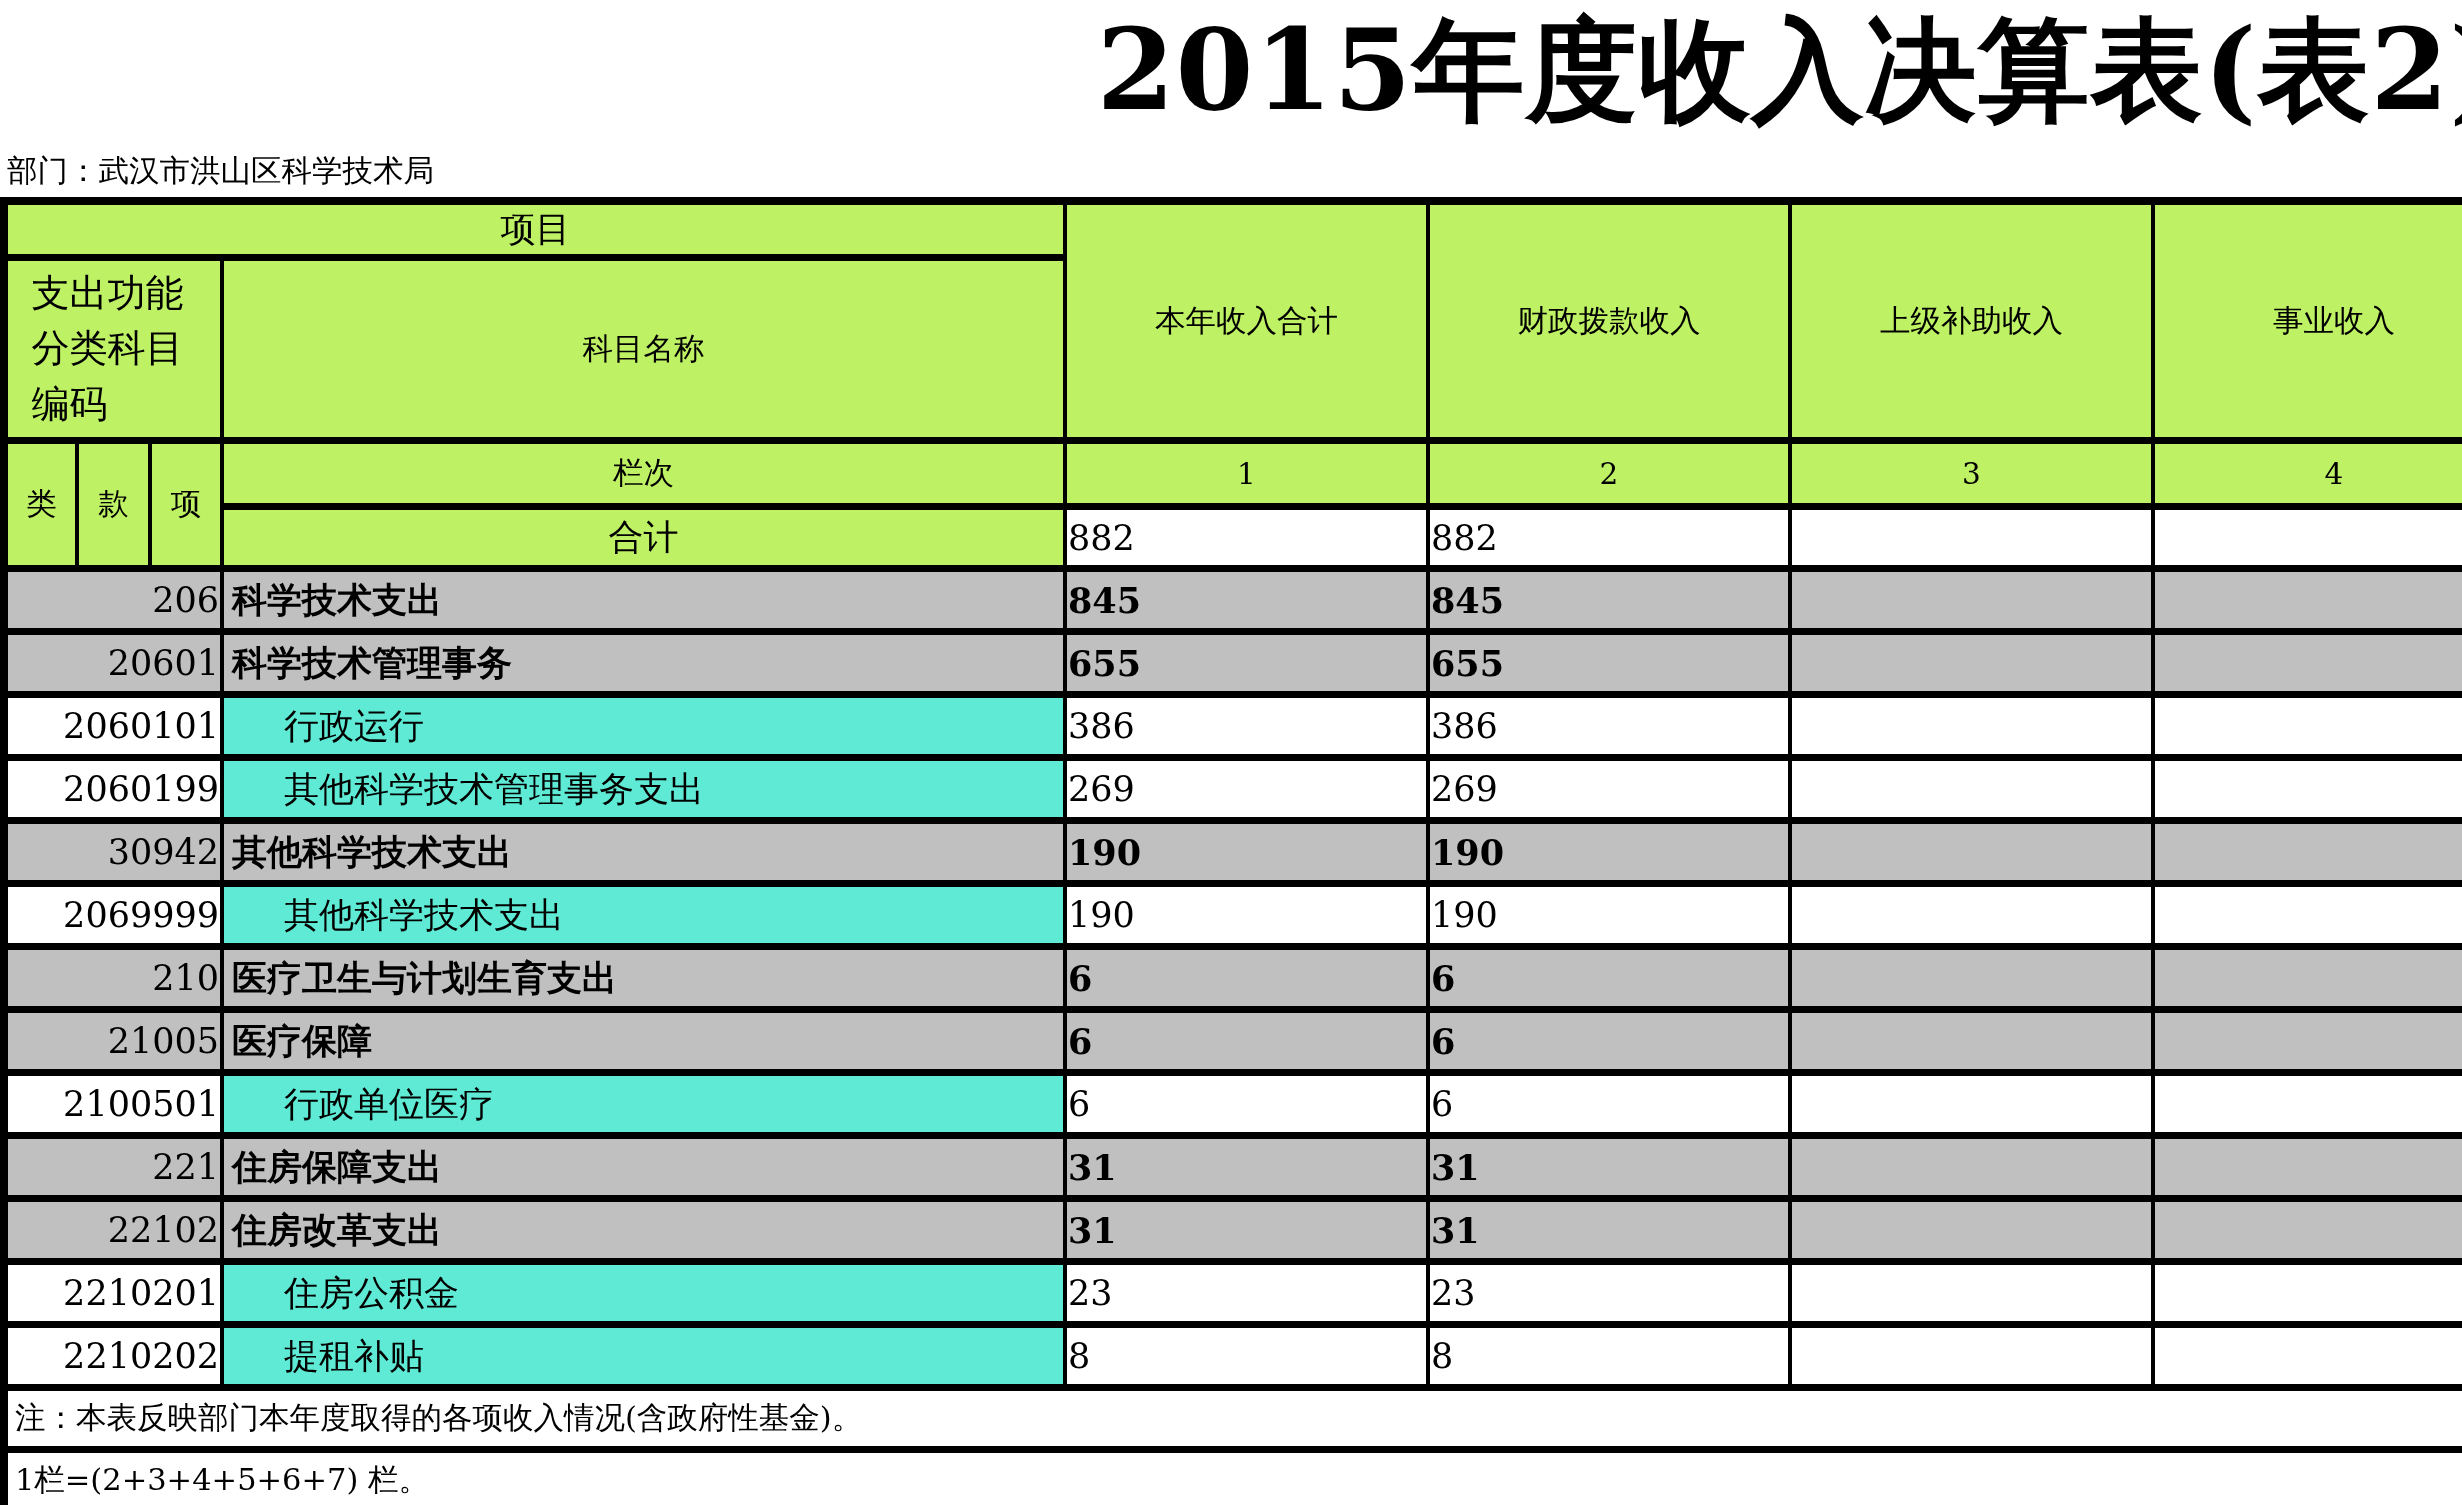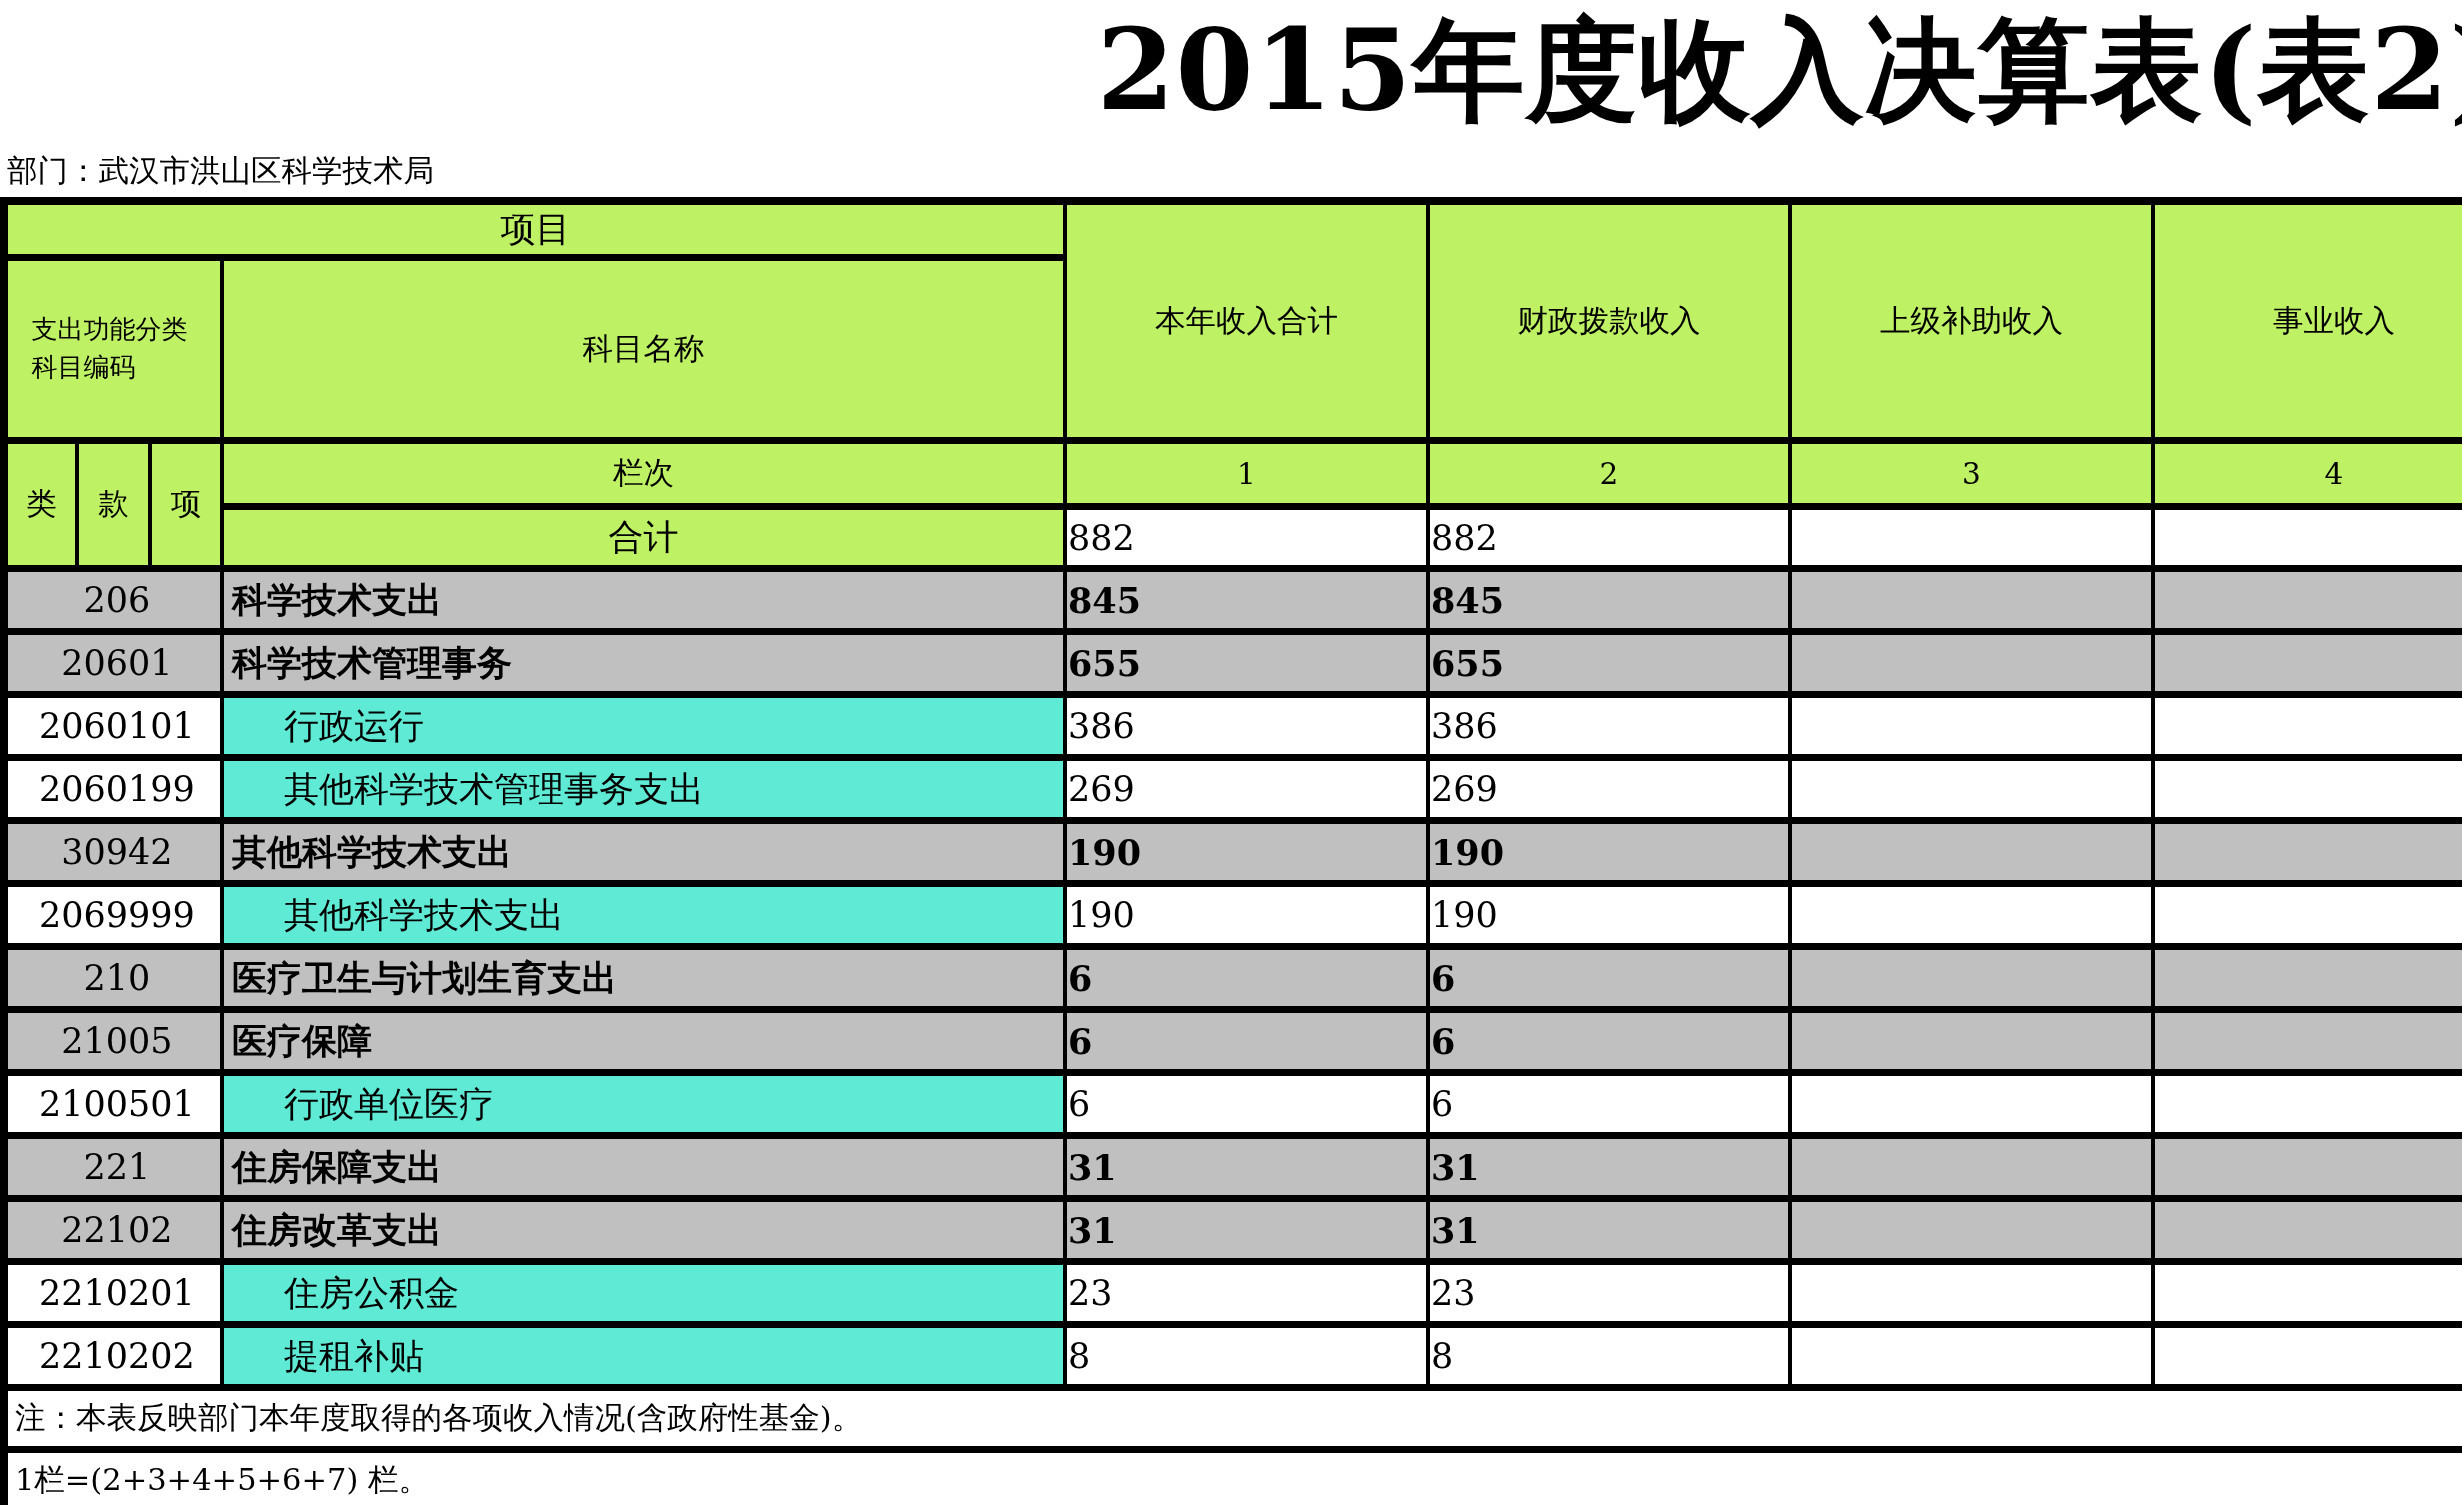--- a/index.html
+++ b/index.html
@@ -12,36 +12,36 @@
            padding:0 6.9px 4.9px 6.9px;box-sizing:border-box;font-size:30.5px;}
 
   table.sheet{border-collapse:collapse;table-layout:fixed;width:3600px;
               border:8.9px solid #000;}
   td{border:solid #000;border-width:7.9px 4.4px;vertical-align:middle;
      font-size:35px;overflow:hidden;white-space:nowrap;box-sizing:border-box;}
   .center{text-align:center;}
   .gray{background:#bef264;}
   .colhead{font-size:30.5px;}
   .numhead{font-size:29.5px;}
-  td.code{padding-left:6.9px;text-align:center;}
+  td.code{padding-left:6.9px;text-align:right;}
   td.name{padding-left:7.9px;text-align:left;}
   td.val{text-align:left;padding-right:11.8px;}
   tr.parent td{background:#c0c0c0;}
   tr.parent td.name,tr.parent td.val{font-weight:bold;}
   tr.detail td.name{background:#5eead4;padding-left:60px;}
   tr.h1{height:55px;}
   tr.h2{height:183px;}
   tr.h3{height:66px;}
   tr.h4{height:62px;}
   tr.data{height:63px;}
   tr.note{height:62px;}
   tr.note td{font-size:30.5px;text-align:left;padding-left:6.9px;background:#fff;}
   td.codehead{white-space:normal;}
   td.codehead span{display:inline-block;max-width:165px;white-space:normal;
-                   line-height:1.45;text-align:left;font-size:26px;}
+                   line-height:1.45;text-align:left;font-size:38px;}
 </style>
 </head>
 <body>
 
 <div class="titlebar">
   <div class="page-title">2015年度收入决算表(表2)</div>
 </div>
 
 <div class="metabar">
   <span>部门：武汉市洪山区科学技术局</span>

